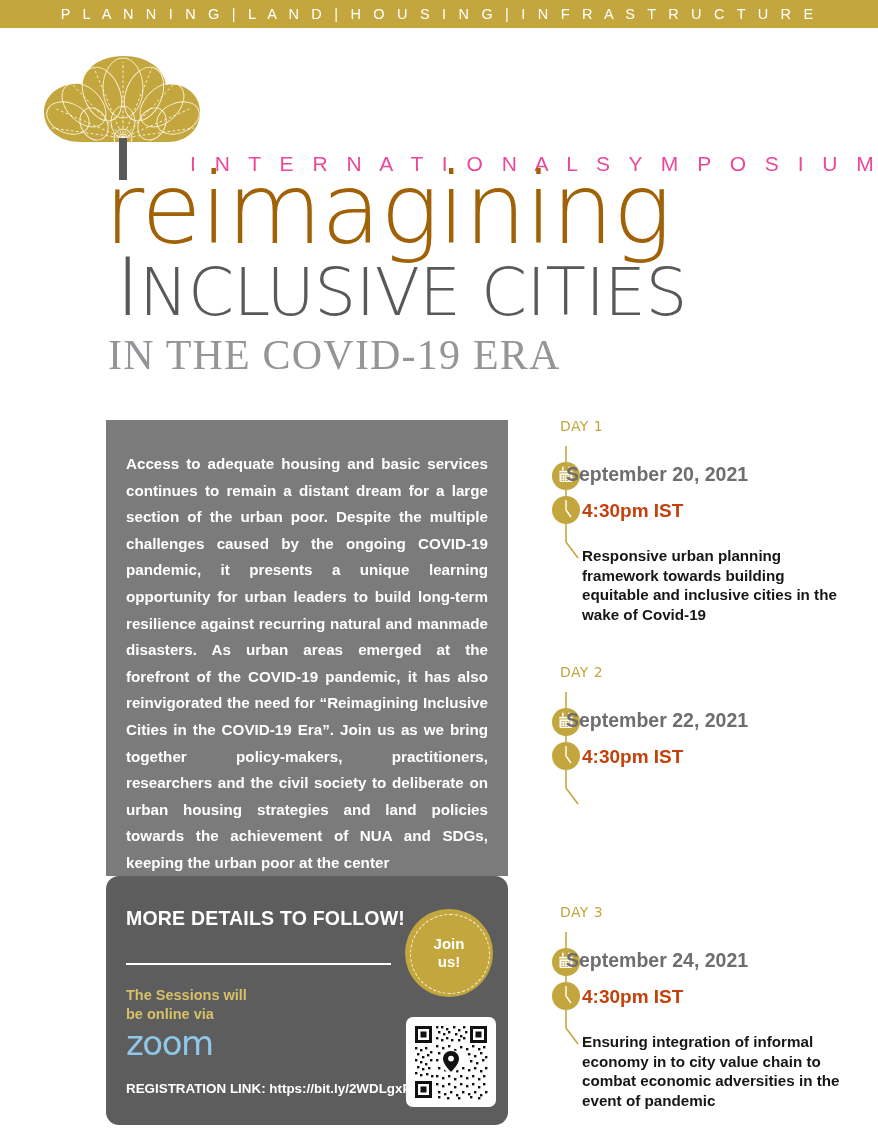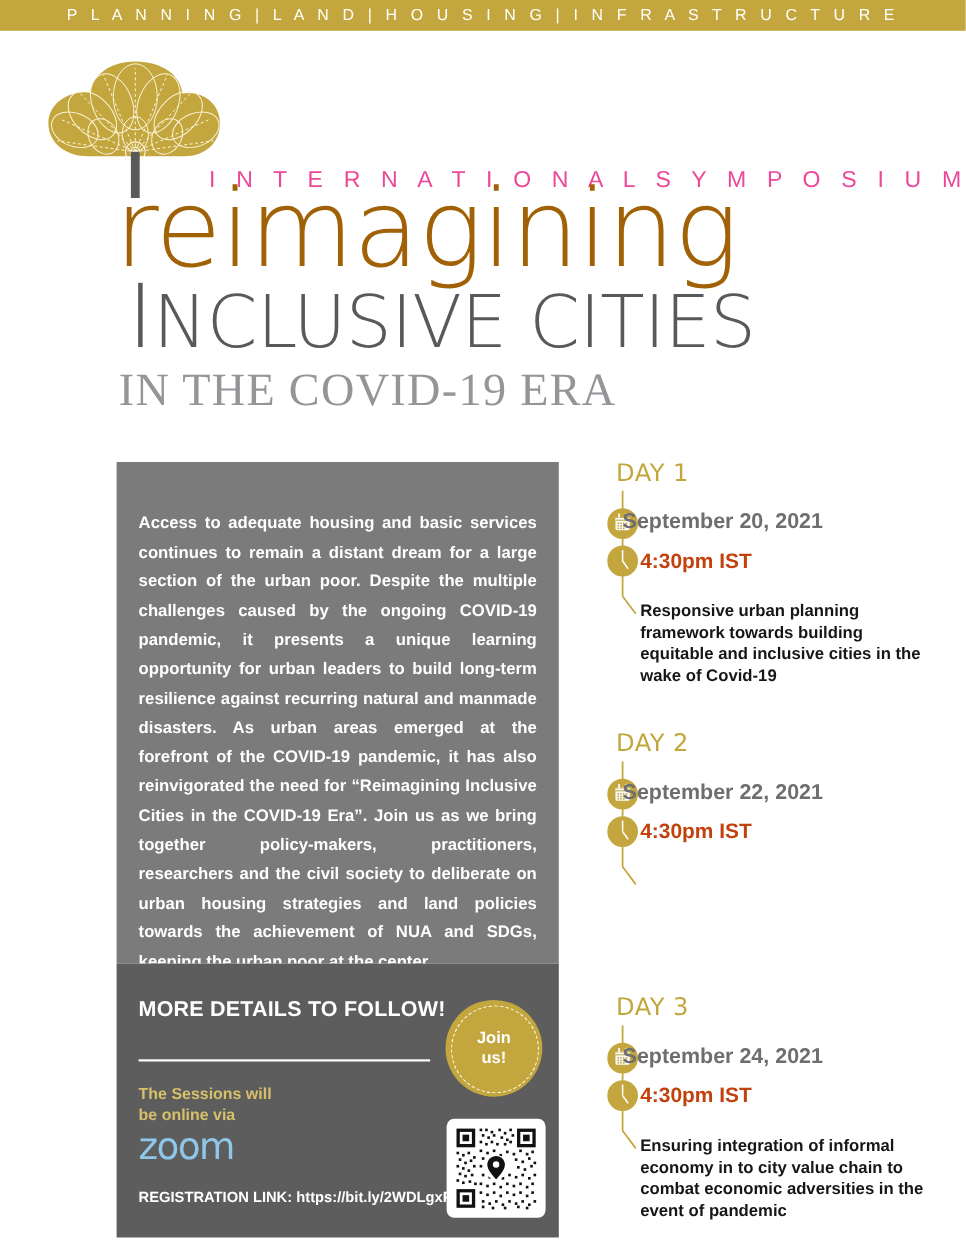--- a/index.html
+++ b/index.html
@@ -57,25 +57,25 @@
   .para-box {
     position: absolute; left: 0; top: 0; width: 402px; height: 456px;
     background: #7b7b7b;
   }
   .para-text {
     position: absolute; left: 20px; top: 31px; width: 362px;
     color: #ffffff; font-size: 15.2px; line-height: 26.6px;
     text-align: justify; font-weight: 600;
     font-family: "Liberation Sans", sans-serif;
     hyphens: manual;
-    margin-top: 12px;
   }
   .details-box {
     position: absolute; left: 0; top: 456px; width: 402px; height: 249px;
     background: #5d5d5d;
+    border-radius: 13px;
   }
   .more-details {
     position: absolute; left: 20px; top: 31px;
     color: #ffffff; font-size: 19.5px; font-weight: 700; letter-spacing: 0.2px;
     white-space: nowrap;
   }
   .divider {
     position: absolute; left: 20px; top: 87px; width: 265px; height: 1.6px;
     background: #ffffff;
   }
@@ -115,21 +115,21 @@
   .qr-svg { display: block; width: 78px; height: 78px; }
 
   
   .right-col { position: absolute; left: 552px; top: 418px; width: 320px; }
   .day-block { position: relative; width: 320px; }
   .day-block.d1 { height: 246px; }
   .day-block.d2 { height: 240px; }
   .day-block.d3 { height: 230px; }
   .day-label {
     position: absolute; left: 8px; top: 0;
-    color: #c3a73e; font-size: 22px; font-weight: 400; letter-spacing: 0.4px;
+    color: #c3a73e; font-size: 14px; font-weight: 400; letter-spacing: 0.4px;
     font-family: "DejaVu Sans", sans-serif;
   }
   .timeline-svg { position: absolute; left: 0; top: 28px; }
   .date-text {
     position: absolute; left: 14px; top: 45px;
     color: #6d6e70; font-size: 19.5px; font-weight: 600; white-space: nowrap;
   }
   .time-text {
     position: absolute; left: 30px; top: 82px;
     color: #c2410c; font-size: 19px; font-weight: 600; white-space: nowrap;

